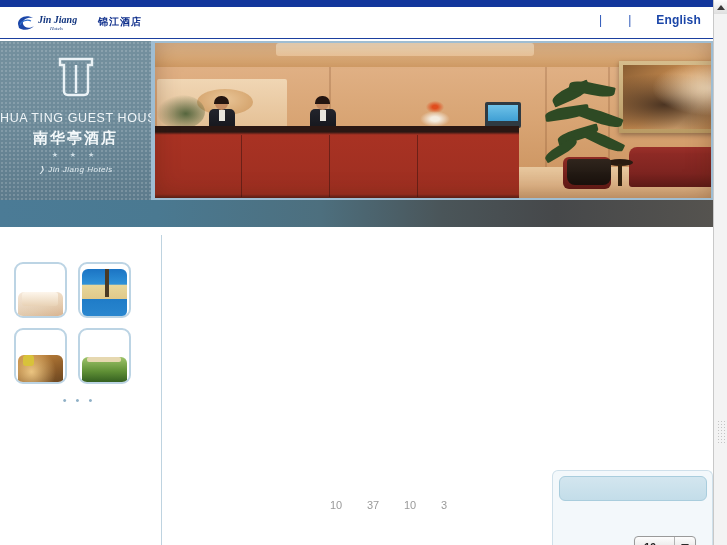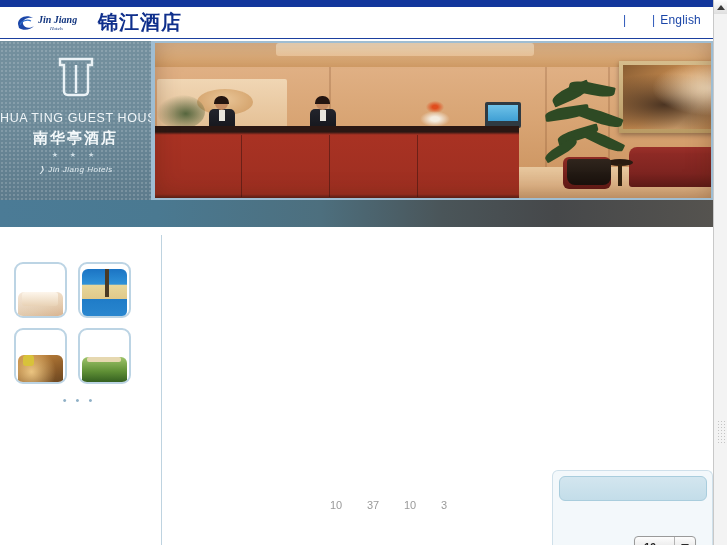--- a/index.html
+++ b/index.html
@@ -39,21 +39,21 @@
     display: flex;
     align-items: center;
     gap: 6px;
   }
   .brand-logo {
     width: 78px; height: 22px;
     position: relative;
   }
   .brand-logo svg { display: block; }
   .brand-cn {
-    font-size: 20px;
+    font-size: 10px;
     font-weight: bold;
     color: #0f2f8c;
     letter-spacing: 1px;
     line-height: 22px;
   }
   .header-right {
     position: absolute;
     right: 12px; top: 6px;
     display: flex;
     align-items: center;
@@ -67,22 +67,23 @@
     font-weight: normal;
   }
   .hdr-sep2 {
     color: #2a56b8;
     margin: 0 5px 0 0;
     font-weight: normal;
   }
   .hdr-link {
     color: #1b46a8;
     text-decoration: none;
-    font-weight: normal;
+    font-weight: bold;
     letter-spacing: 0.2px;
+    margin-left: 20px;
   }
 
   
   .hero {
     position: absolute;
     left: 0; top: 41px;
     width: 713px; height: 159px;
   }
   .hero-left {
     position: absolute;

